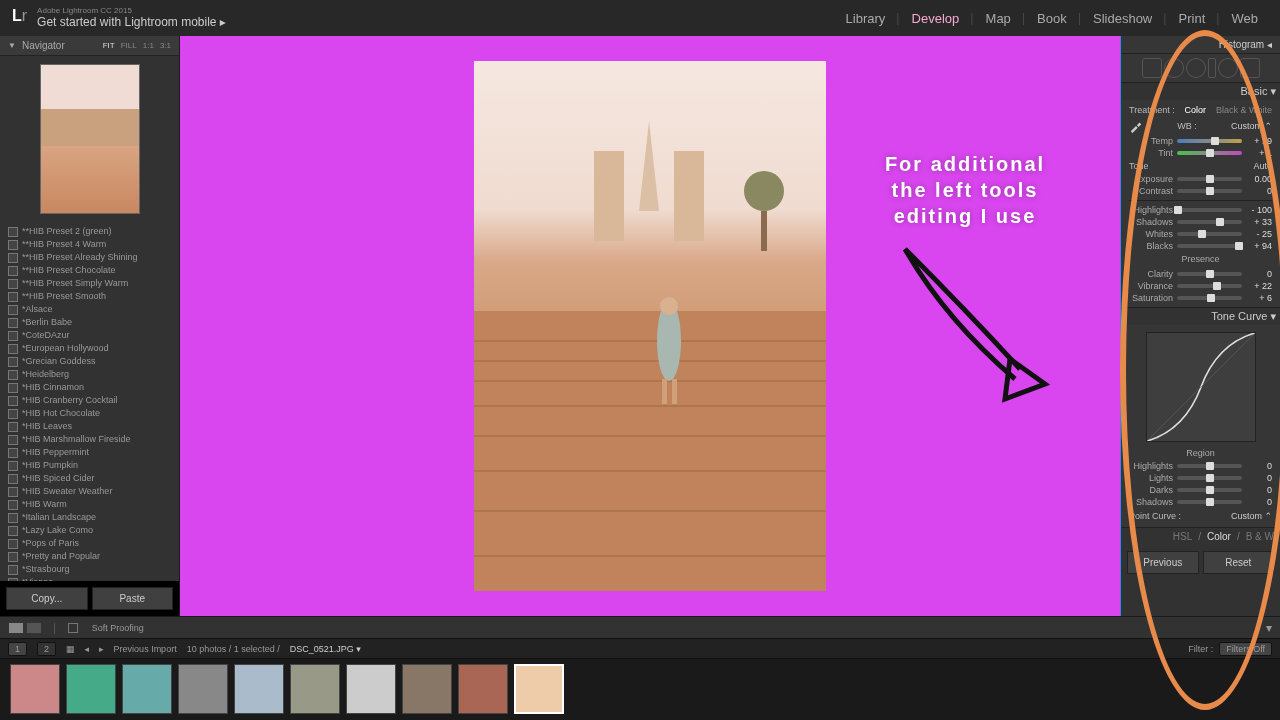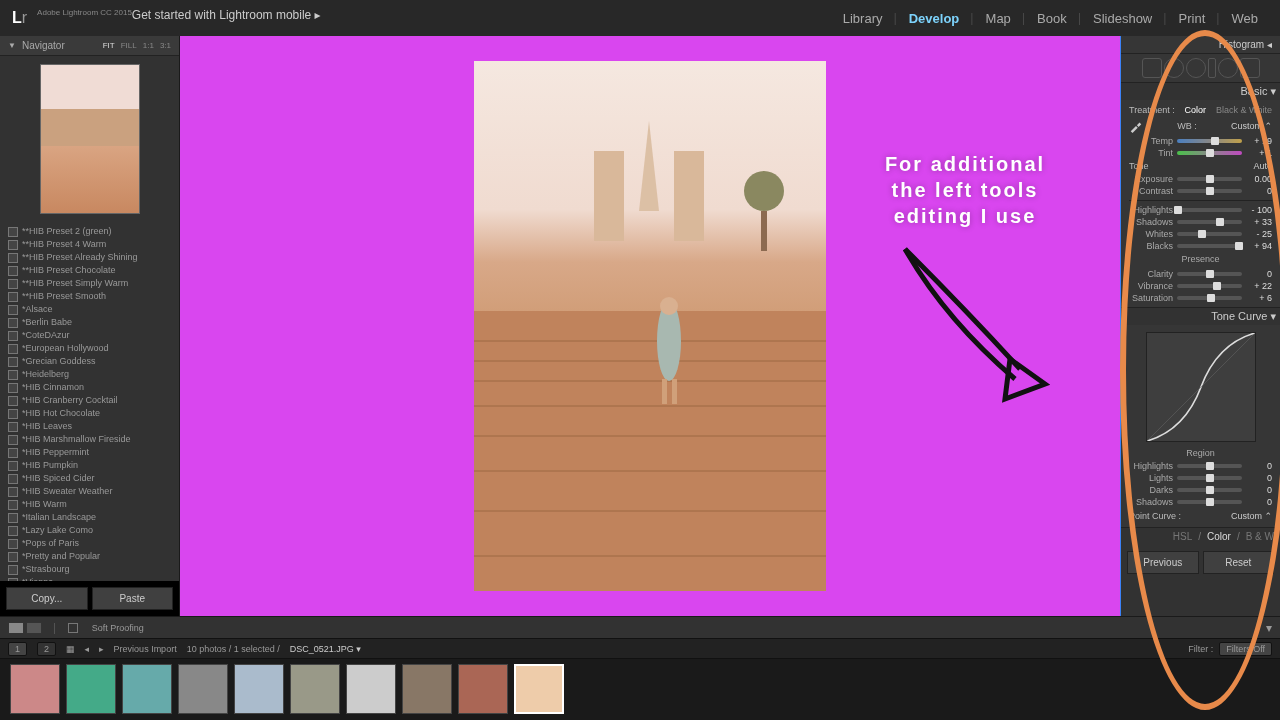--- a/index.html
+++ b/index.html
@@ -2,26 +2,26 @@
 <html><head>
 <meta charset="utf-8">
 <style>
 *{margin:0;padding:0;box-sizing:border-box;font-family:Arial,Helvetica,sans-serif;user-select:none}
 body{background:#1a1a1a;width:1280px;height:720px;overflow:hidden;color:#bbb;font-size:10px}
 .top-bar{background:#282828;height:36px;display:flex;align-items:center;padding:0 12px;justify-content:space-between}
 .top-left{display:flex;gap:10px}
 .logo{font-size:16px;color:#ddd}
 .logo .l{color:#fff;font-weight:bold}
 .logo .r{color:#999}
-.title-block{display:flex;line-height:1.1}
+.title-block{display:flex;flex-direction:column;line-height:1.1}
 .title-small{font-size:8px;color:#888}
 .title-main{font-size:12px;color:#ccc}
 .modules{display:flex;gap:0;align-items:center;height:100%}
 .module{font-size:13px;color:#aaa;padding:0 10px;cursor:pointer;height:100%;display:flex;align-items:center}
-.module.active{color:#7dd3fc;font-weight:bold}
+.module.active{color:#f9a8d4;font-weight:normal}
 .module-sep{color:#555;height:100%;display:flex;align-items:center}
 .main{display:flex;height:580px}
 .left-panel{width:180px;background:#323232;display:flex;flex-direction:column;border-right:1px solid #1a1a1a}
 .right-panel{width:160px;background:#323232;display:flex;flex-direction:column;border-left:1px solid #3b82f6;font-size:9px}
 .center{flex:1;background:#d946ef;display:flex;align-items:center;justify-content:center;position:relative}
 .nav-header{background:#3a3a3a;padding:4px 8px;font-size:10px;color:#aaa;display:flex;align-items:center;gap:6px;border-bottom:1px solid #222}
 .nav-header .tri{font-size:8px}
 .nav-zoom{margin-left:auto;display:flex;gap:6px;font-size:8px;color:#888}
 .nav-zoom span{cursor:pointer}
 .nav-zoom .active{color:#ddd}

